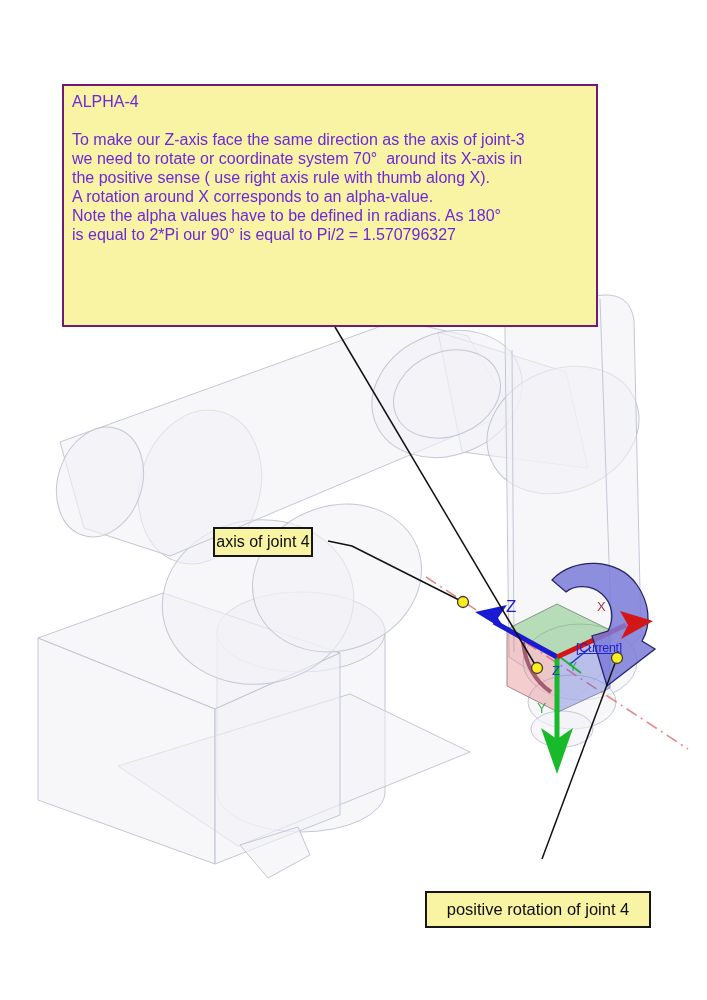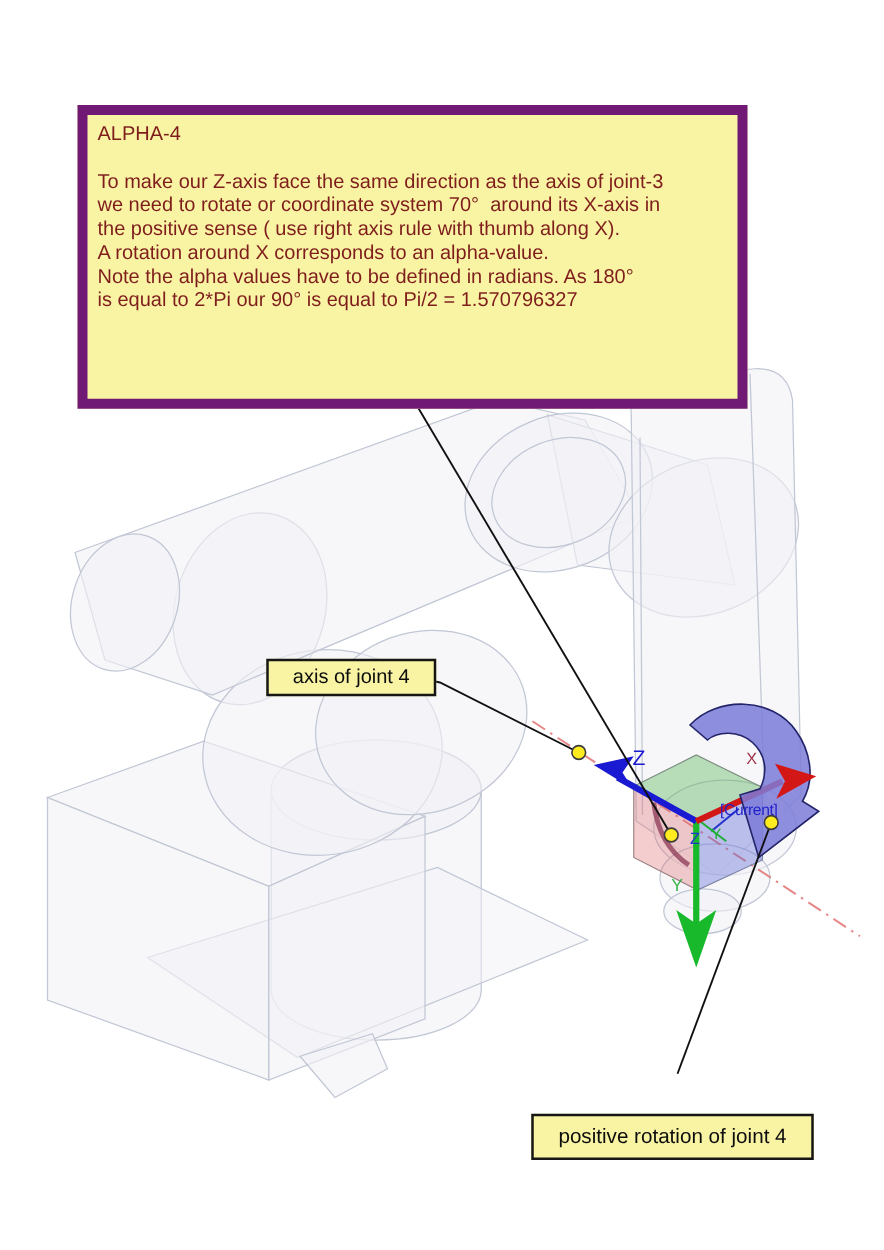--- a/index.html
+++ b/index.html
@@ -4,37 +4,37 @@
 <style>
   html,body{margin:0;padding:0;}
   body{
     width:707px;height:1000px;position:relative;background:#ffffff;
     font-family:"Liberation Sans", sans-serif;overflow:hidden;
   }
   .layer{position:absolute;left:0;top:0;width:707px;height:1000px;}
   svg{display:block;}
   .note-box{
     position:absolute;left:62px;top:84px;width:536px;height:243px;
-    box-sizing:border-box;border:8px solid #701a75;
-    padding:6px 8px;font-size:16px;line-height:19px;color:#7f1d1d;
+    box-sizing:border-box;border:2px solid #701a75;
+    padding:6px 8px;font-size:16px;line-height:19px;color:#6d28d9;
   }
   .nb-line{min-height:19px;white-space:pre;}
   .callout{
     position:absolute;box-sizing:border-box;border:2px solid #161616;
     color:#0d0d0d;text-align:center;white-space:nowrap;
   }
-  .callout.axis{left:213px;top:527px;width:136px;height:30px;font-size:16px;line-height:26px;}
+  .callout.axis{left:213px;top:527px;width:100px;height:30px;font-size:16px;line-height:26px;}
   .callout.rotation{left:425px;top:858px;width:226px;height:37px;font-size:16.5px;line-height:33px;margin-top:33px;}
   .axis-label{position:absolute;font-weight:normal;}
   .axis-label.big-z{left:506px;top:597px;font-size:17px;color:#1a1ad2;}
   .axis-label.big-x{left:597px;top:599px;font-size:13px;color:#9c3047;}
   .axis-label.big-y{left:537px;top:700px;font-size:14px;color:rgba(25,170,50,.85);}
   .axis-label.small-z{left:552px;top:663px;font-size:13px;color:#2334cc;}
   .axis-label.small-y{left:569px;top:660px;font-size:12px;color:#1fae35;}
-  .axis-label.current{left:576px;top:641px;font-size:12.5px;color:#2222cc;letter-spacing:-0.3px;}
+  .axis-label.current{left:576px;top:641px;font-size:12.5px;color:#2222cc;letter-spacing:-0.3px;text-decoration:underline;}
   .dots-layer{pointer-events:none;}
 </style>
 </head>
 <body>
 
 <div class="layer">
 <svg width="707" height="1000" viewBox="0 0 707 1000" xmlns="http://www.w3.org/2000/svg">
 
   <g fill="#f1f2f7" fill-opacity="0.6" stroke="#c2c7d5" stroke-width="1">
 

